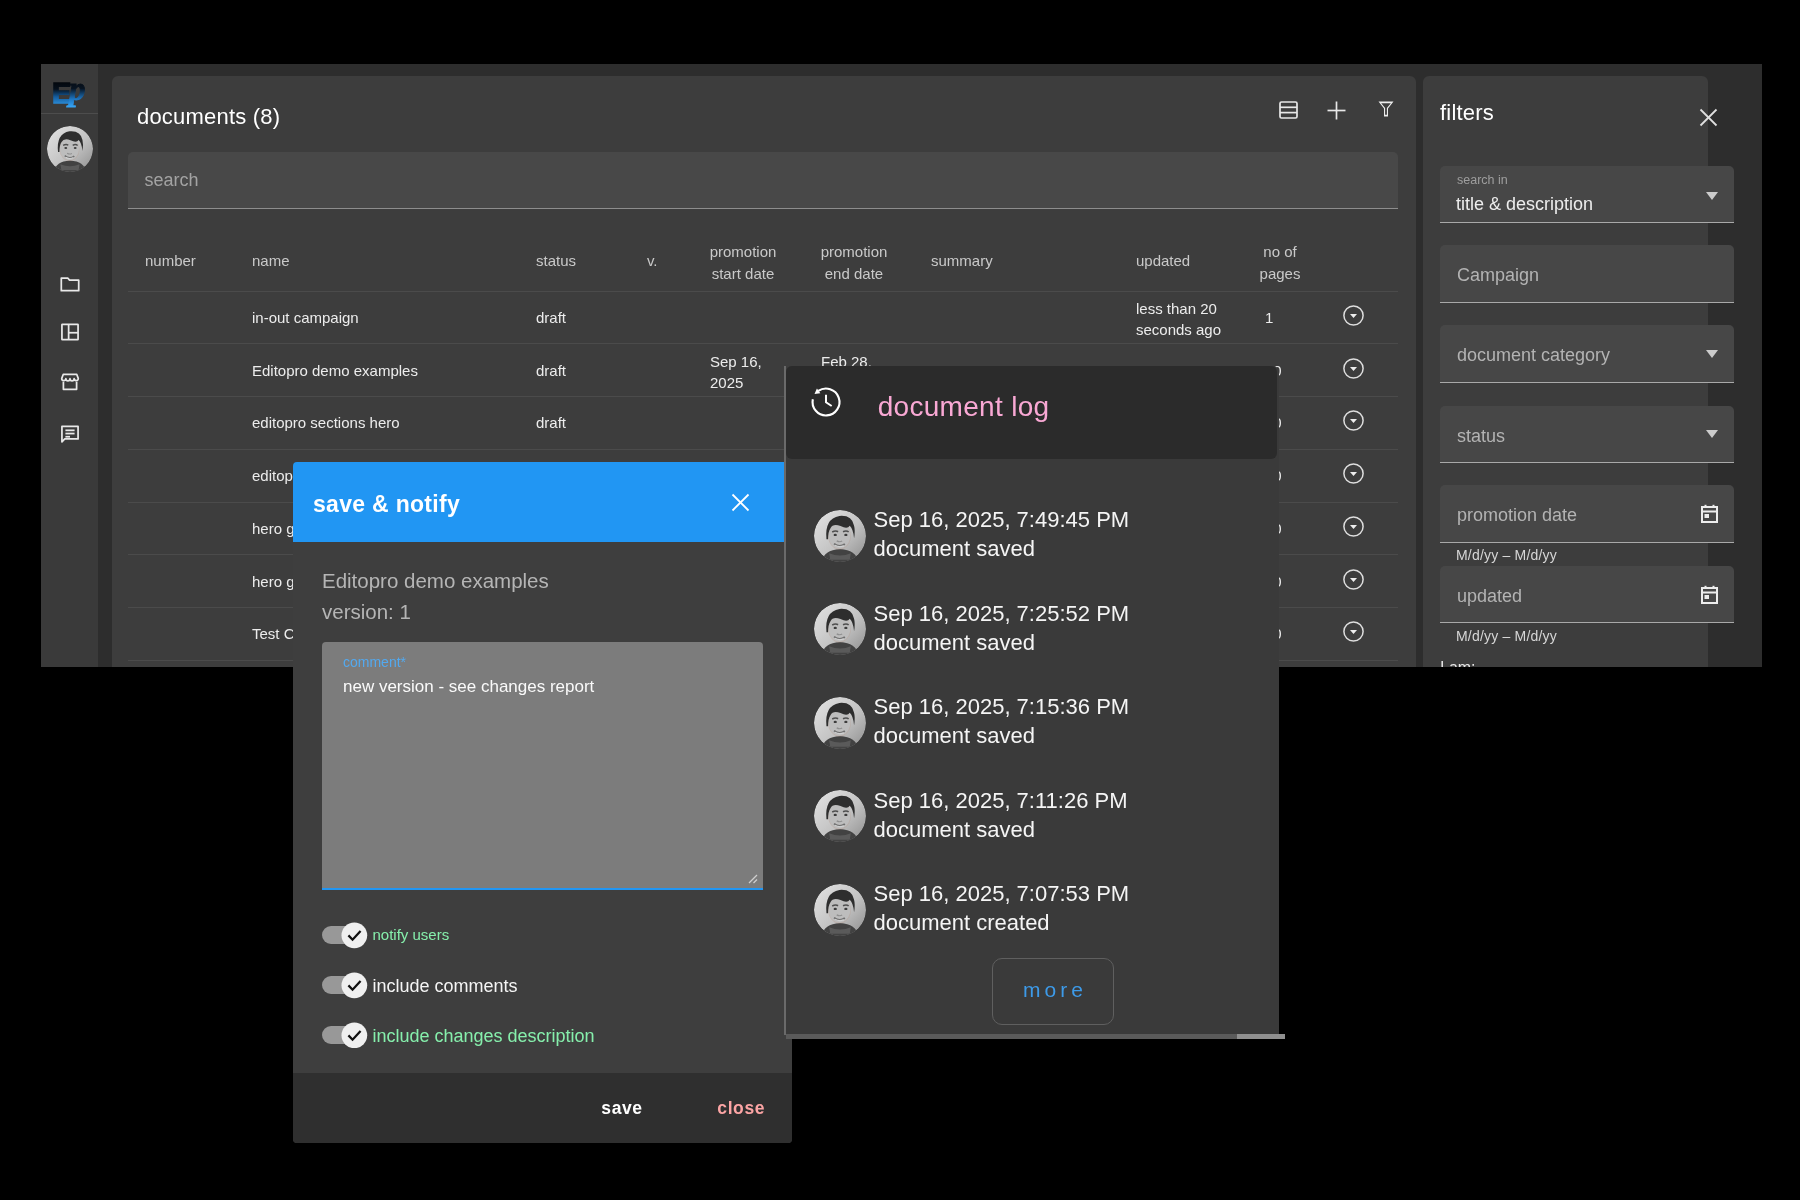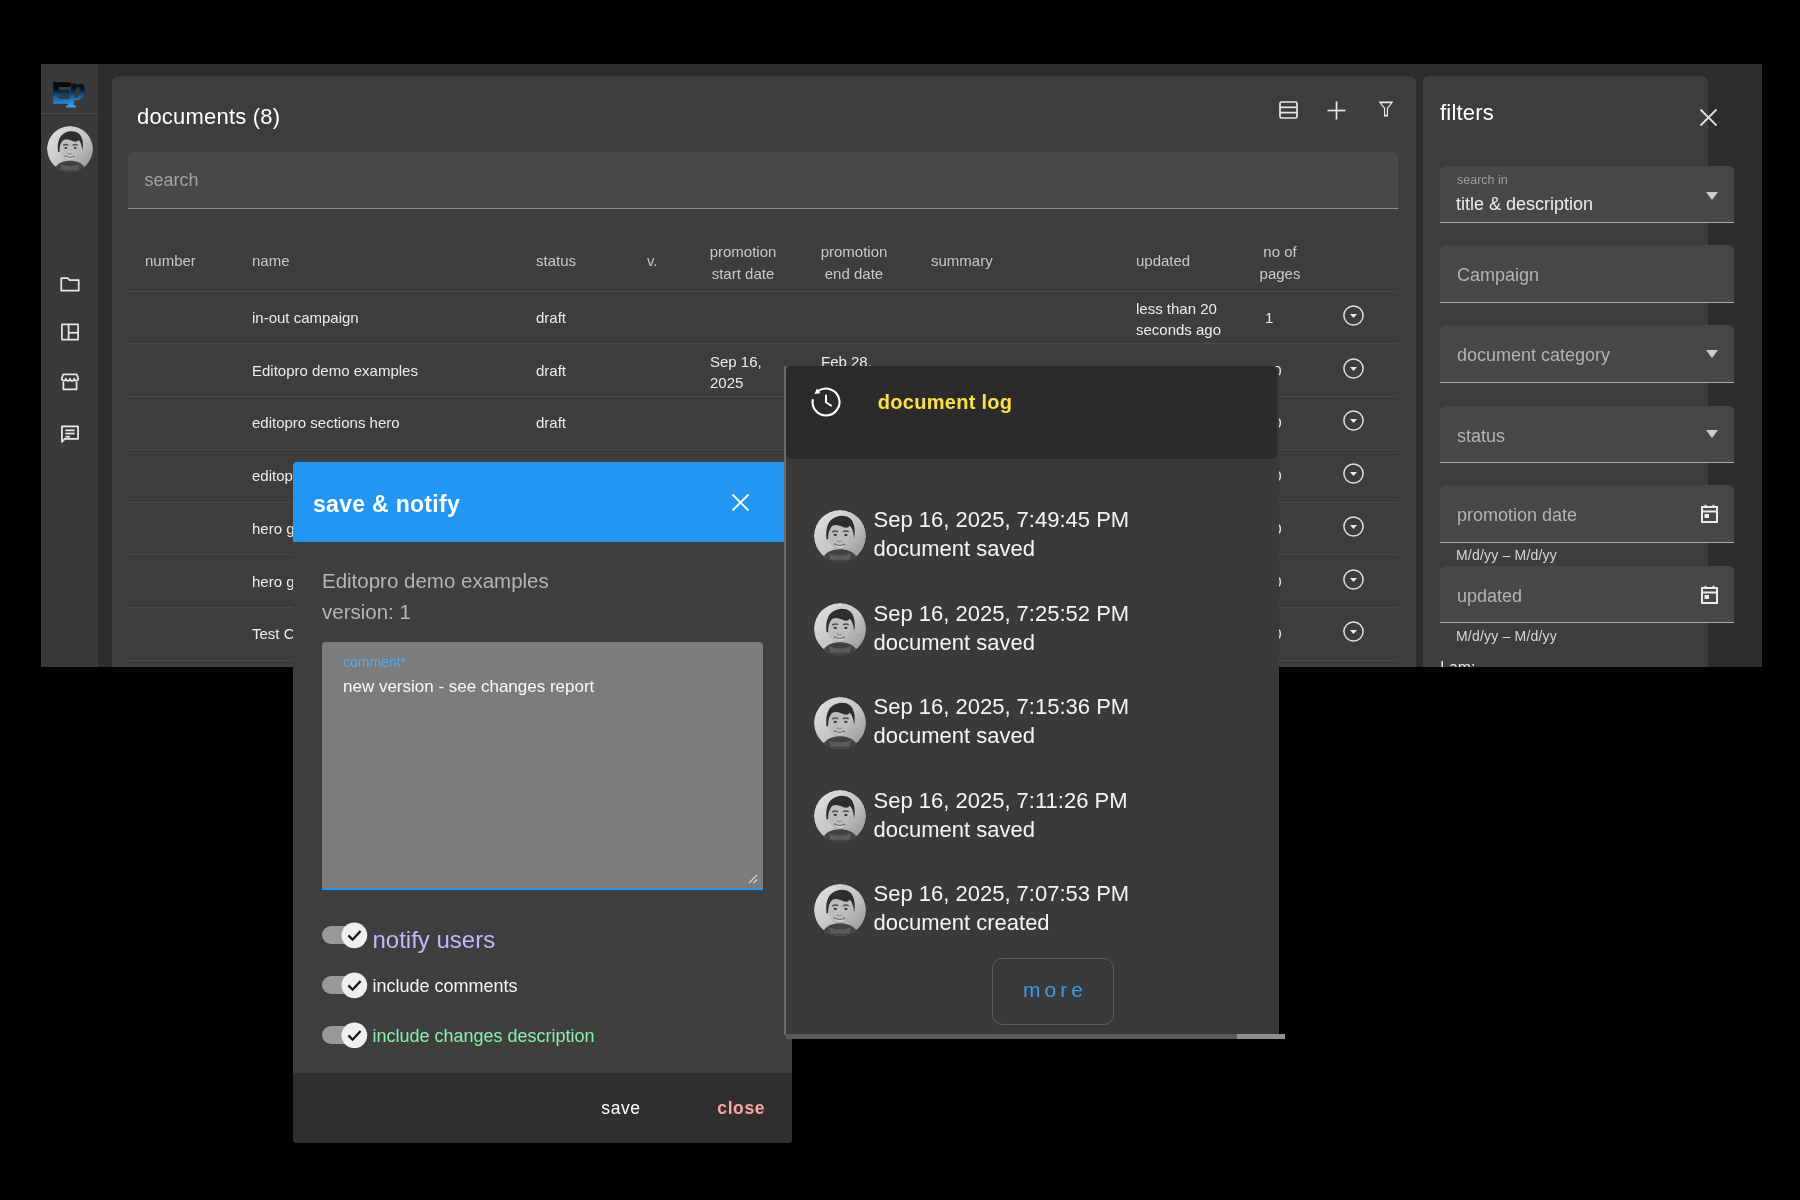--- a/index.html
+++ b/index.html
@@ -244,46 +244,46 @@
       <line x1="1" y1="9" x2="9" y2="1"></line>
         <line x1="5.5" y1="9" x2="9" y2="5.5"></line>
     </svg>
   </div>
 
   <div class="abs" style="left:28.7px;top:464.2px;width:44.4px;height:18.3px;background:#989898;border-radius:9.2px"></div>
   <svg class="abs" style="left:47.8px;top:460px" width="26.7" height="26.7" viewBox="0 0 27 27">
     <circle cx="13.5" cy="13.5" r="13" fill="#efefef"></circle>
     <path d="M7.5 13.5 l4.2 4.4 L19.8 9" fill="none" stroke="#111" stroke-width="2.3"></path>
   </svg>
-  <div class="abs" style="left:79.2px;top:464px;color:#c4b5fd;font-size:24px">notify users</div>
+  <div class="abs" style="left:79.2px;top:464px;color:#86efac;font-size:15px">notify users</div>
   <div class="abs" style="left:28.7px;top:514.2px;width:44.4px;height:18.3px;background:#989898;border-radius:9.2px"></div>
   <svg class="abs" style="left:47.8px;top:510px" width="26.7" height="26.7" viewBox="0 0 27 27">
     <circle cx="13.5" cy="13.5" r="13" fill="#efefef"></circle>
     <path d="M7.5 13.5 l4.2 4.4 L19.8 9" fill="none" stroke="#111" stroke-width="2.3"></path>
   </svg>
   <div class="abs" style="left:79.2px;top:514px;color:#f5f5f5;font-size:18px">include comments</div>
   <div class="abs" style="left:28.7px;top:564px;width:44.4px;height:18.3px;background:#989898;border-radius:9.2px"></div>
   <svg class="abs" style="left:47.8px;top:559.8px" width="26.7" height="26.7" viewBox="0 0 27 27">
     <circle cx="13.5" cy="13.5" r="13" fill="#efefef"></circle>
     <path d="M7.5 13.5 l4.2 4.4 L19.8 9" fill="none" stroke="#111" stroke-width="2.3"></path>
   </svg>
   <div class="abs" style="left:79.2px;top:564px;color:#86efac;font-size:18px">include changes description</div>
   <div class="abs" style="left:0;top:610.7px;width:498.3px;height:70.6px;background:#2f2f2f;border-radius:0 0 4px 4px"></div>
-  <div class="abs" style="left:308px;top:636px;color:#fff;font-size:17.5px;font-weight:normal;letter-spacing:0.6px">save</div>
+  <div class="abs" style="left:308px;top:636px;color:#fff;font-size:17.5px;font-weight:bold;letter-spacing:0.6px">save</div>
   <div class="abs" style="left:424px;top:636px;color:#fca5a5;font-size:17.5px;font-weight:bold;letter-spacing:0.6px">close</div>
 </div>
 <div class="abs" style="left:785.5px;top:366px;width:493.5px;height:669px;background:#3a3a3a;border-radius:6px 6px 0 0">
   <div class="abs" style="left:-1.5px;top:0;width:2px;height:669px;background:#6a6a6a"></div>
   <div class="abs" style="left:0;top:0;width:491px;height:92.6px;background:#2b2b2b;border-radius:6px"></div>
   <svg class="abs" style="left:23px;top:18.5px" width="34" height="34" viewBox="0 0 24 24" fill="none" stroke="#fff" stroke-width="1.5">
     <path d="M6.55 4.22 A9.5 9.5 0 1 1 2.71 10.02"></path>
     <path d="M3.9 6.3 L8.0 5.9 L5.6 2.4 Z" fill="#fff" stroke="none"></path>
     <path d="M12 6.8 v5.4 l4 2.6" stroke-width="1.4"></path>
   </svg>
-  <div class="abs" style="left:92.2px;top:24.6px;color:#fde047;font-size:20px;font-weight:bold;letter-spacing:0.3px">document log</div>
+  <div class="abs" style="left:92.2px;top:24.6px;color:#f9a8d4;font-size:28px;font-weight:normal;letter-spacing:0.3px">document log</div>
 
   <svg class="abs" style="left:28.5px;top:143.5px" width="52" height="52" viewBox="0 0 48 48">
       <use href="#avatar"></use>
     </svg>
   <div class="abs" style="left:88px;top:139.1px;color:#f5f5f5;font-size:22px;line-height:29px">Sep 16, 2025, 7:49:45 PM<br>document saved</div>
   <svg class="abs" style="left:28.5px;top:237px" width="52" height="52" viewBox="0 0 48 48">
       <use href="#avatar"></use>
     </svg>
   <div class="abs" style="left:88px;top:232.6px;color:#f5f5f5;font-size:22px;line-height:29px">Sep 16, 2025, 7:25:52 PM<br>document saved</div>
   <svg class="abs" style="left:28.5px;top:330.5px" width="52" height="52" viewBox="0 0 48 48">

